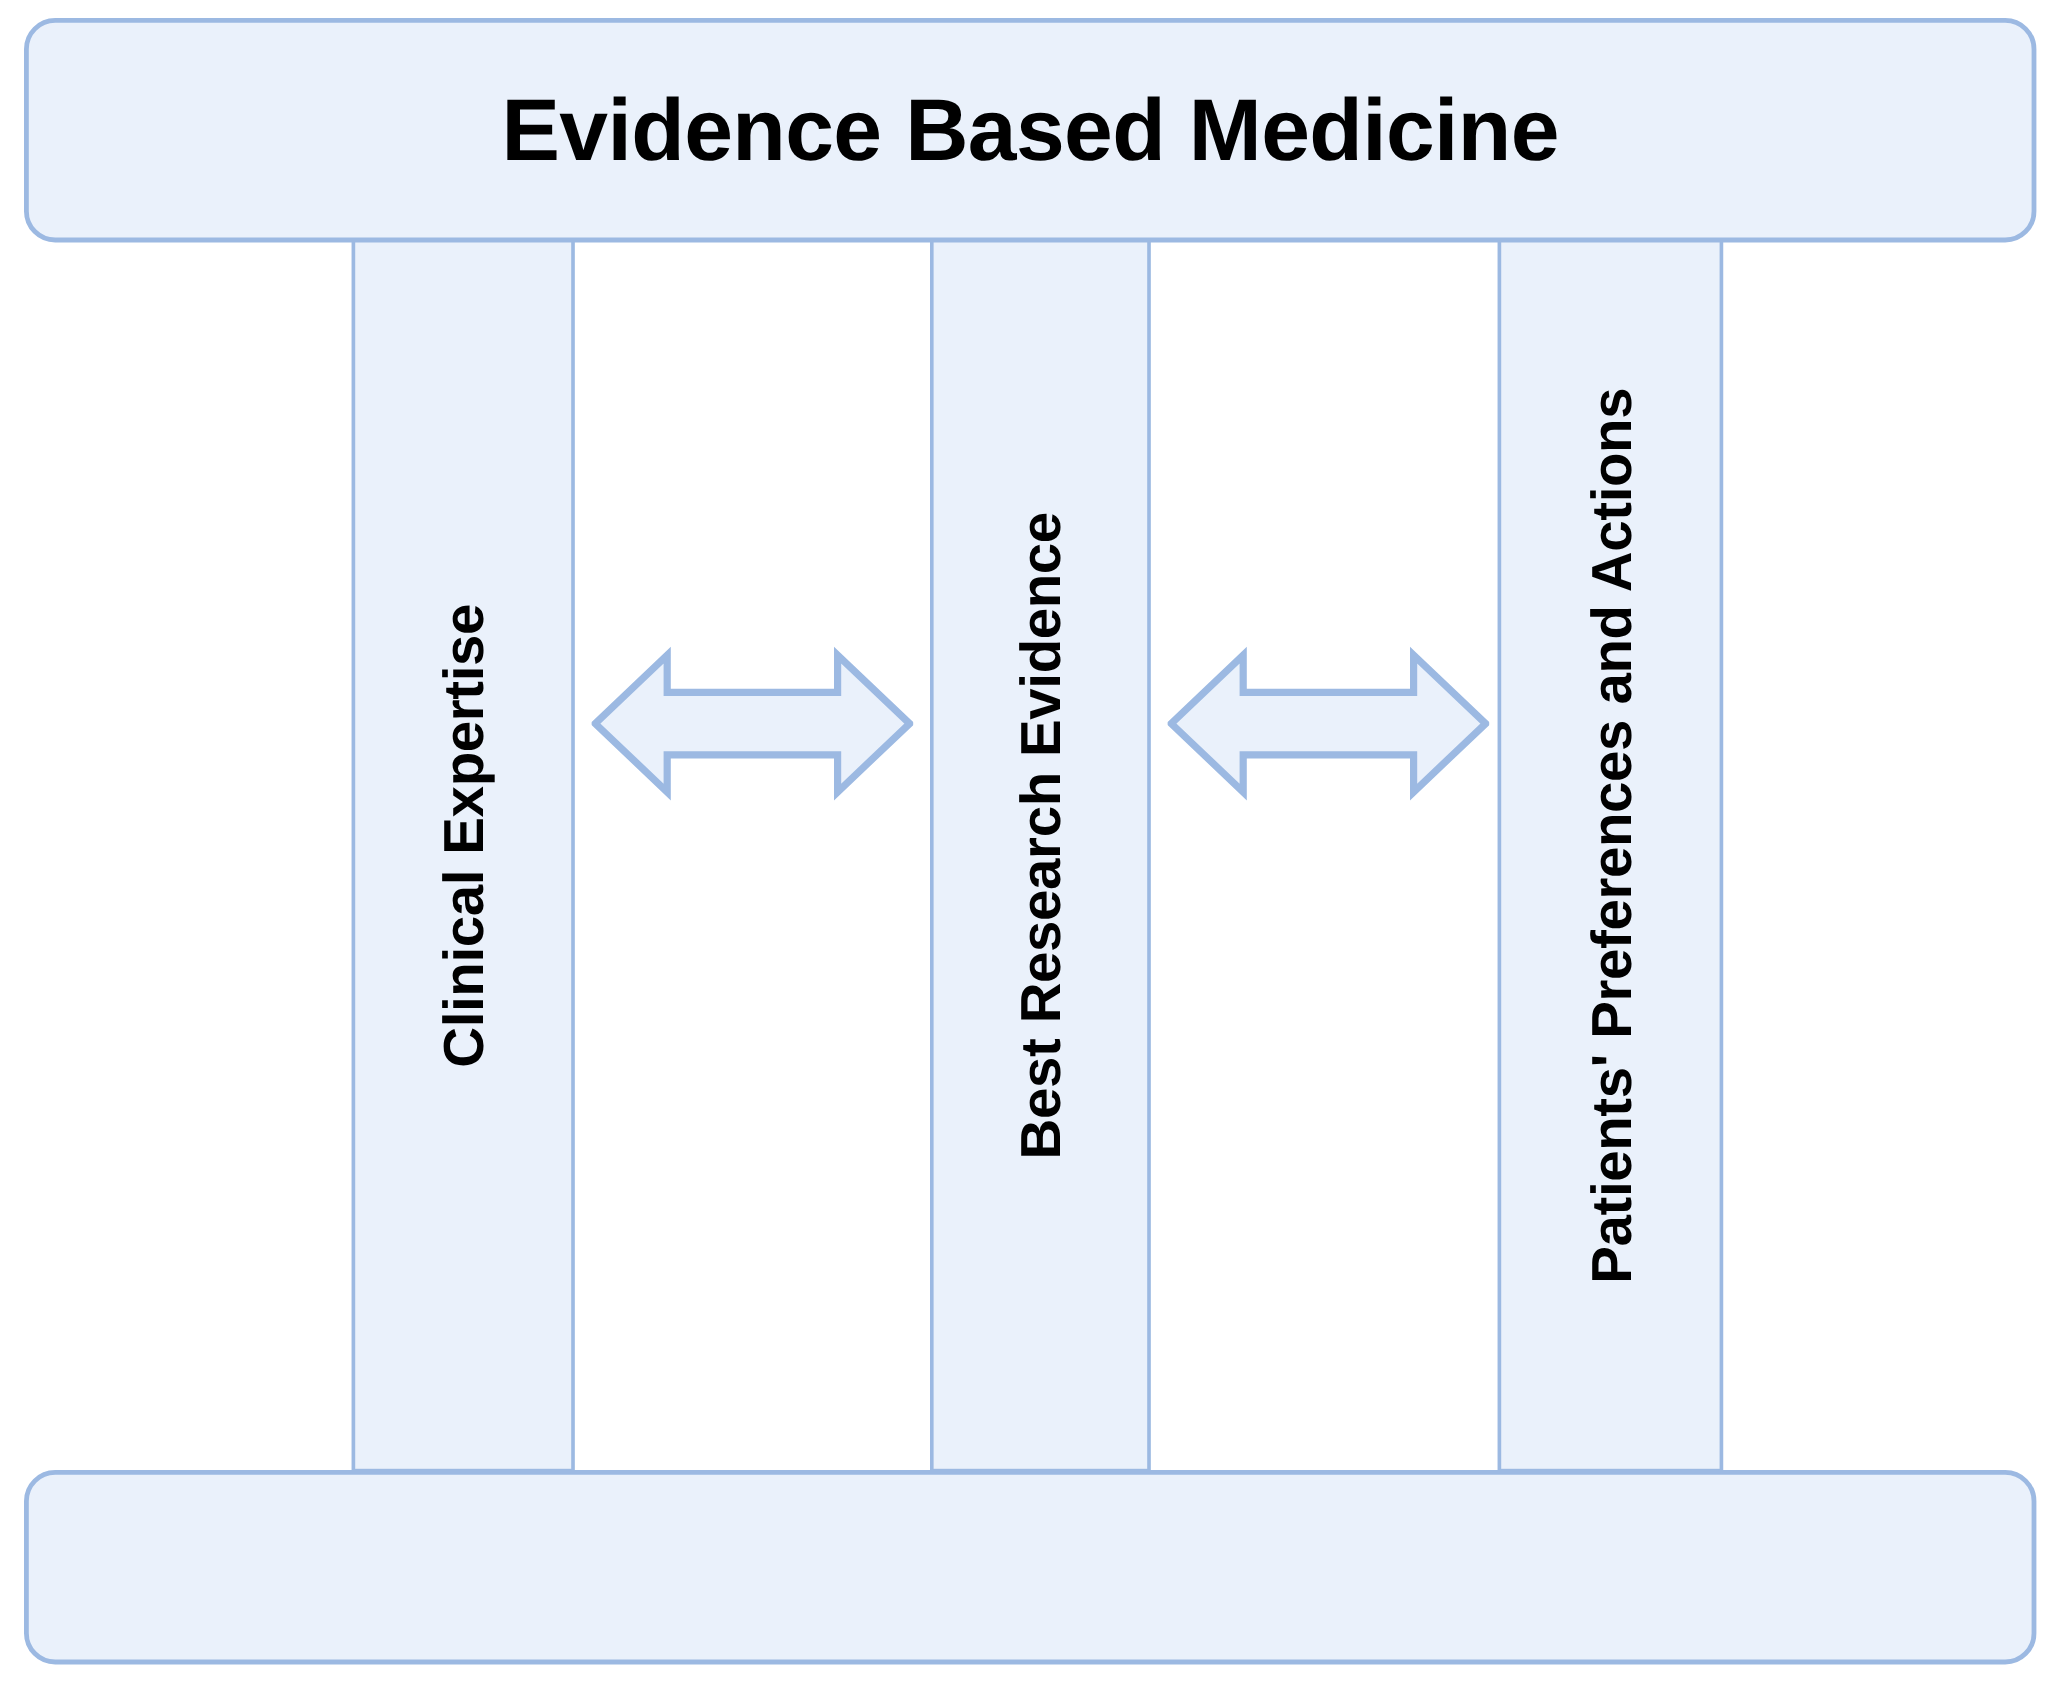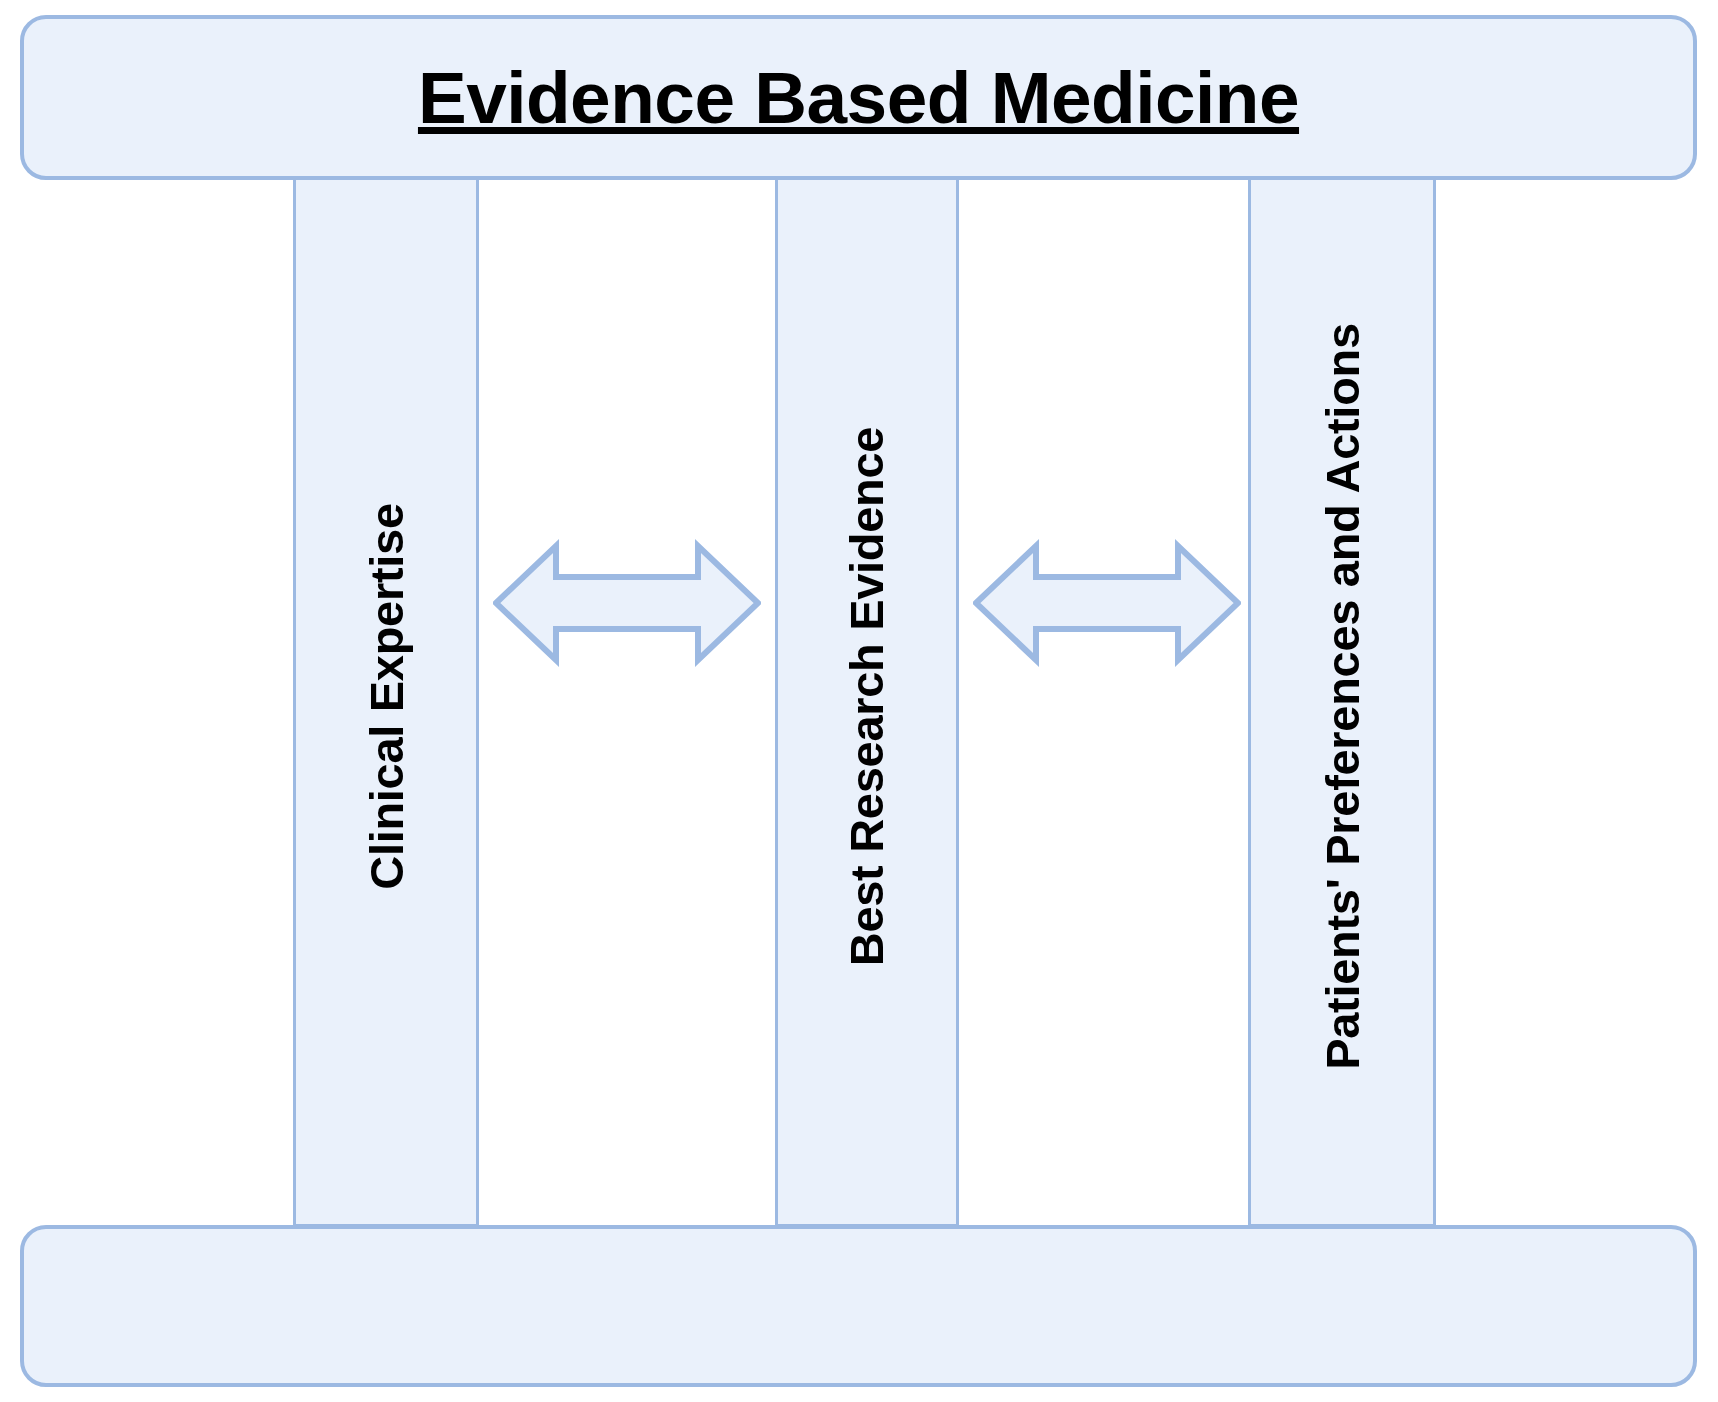--- a/index.html
+++ b/index.html
@@ -26,23 +26,22 @@
     box-sizing: border-box;
     background: #eaf1fb;
     border: 4px solid #9cb9e2;
     border-radius: 26px;
     display: flex;
     align-items: center;
     justify-content: center;
   }
   #top-beam {
     top: 15px;
-    height: 165px;
+    height: 187px;
     z-index: 5;
-    text-decoration: underline;
   }
   #bottom-beam {
     top: 1225px;
     height: 162px;
     z-index: 5;
   }
 
   #diagram-title {
     font-size: 73px;
     font-weight: bold;

